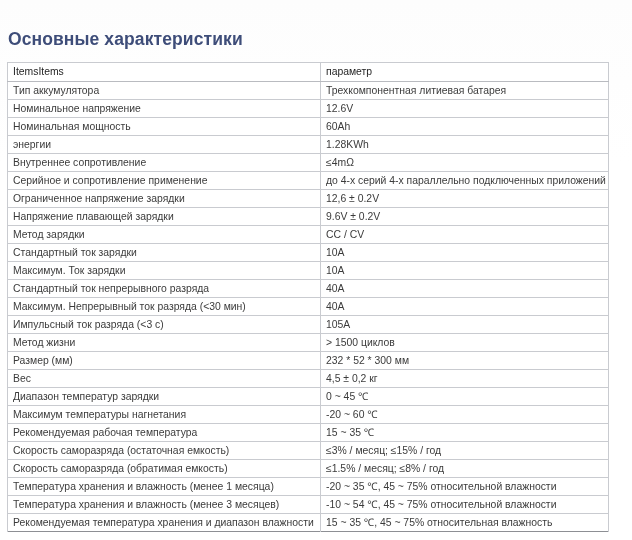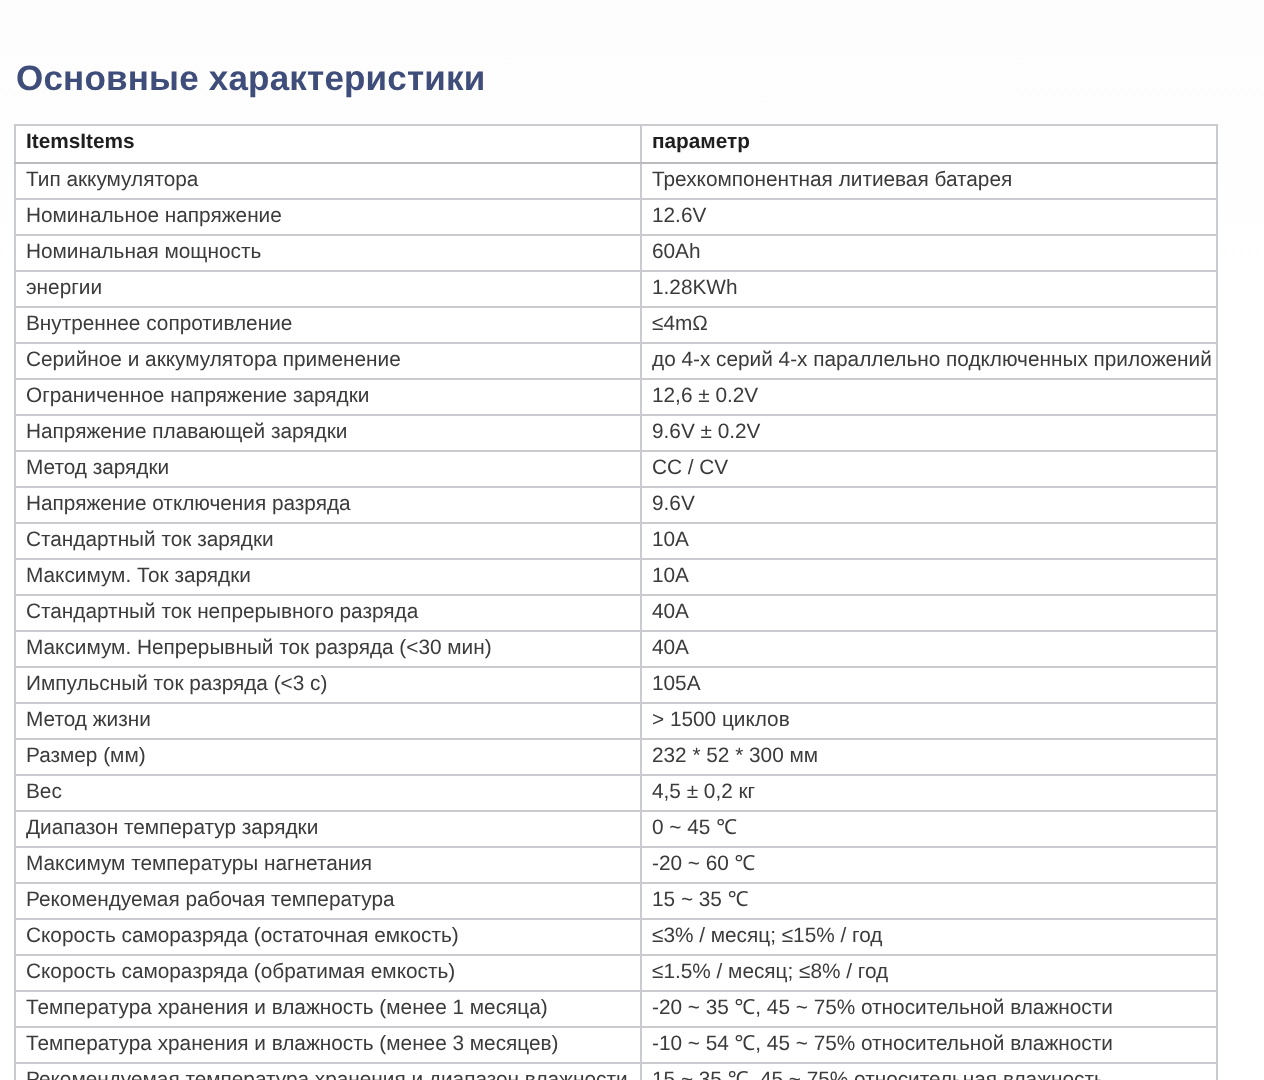--- a/index.html
+++ b/index.html
@@ -49,21 +49,21 @@
     height: 17px;
     line-height: 17px;
     font-size: 10.4px;
     color: #3b3b3b;
     white-space: nowrap;
     overflow: hidden;
     vertical-align: middle;
     font-family: "Liberation Sans", sans-serif;
   }
   #spec-table tr.header-row td {
-    font-weight: bold;
+    font-weight: normal;
     color: #1f1f1f;
     height: 18px;
     line-height: 18px;
     border-bottom-color: #b9bbc0;
     margin-top: 16px;
   }
   #spec-table tr:last-child td {
     border-bottom: none;
   }
   #watermark {
@@ -108,40 +108,36 @@
         </tr>
         <tr>
           <td>энергии</td>
           <td>1.28KWh</td>
         </tr>
         <tr>
           <td>Внутреннее сопротивление</td>
           <td>≤4mΩ</td>
         </tr>
         <tr>
-          <td>Серийное и аккумулятора применение</td>
+          <td>Серийное и сопротивление применение</td>
           <td>до 4-х серий 4-х параллельно подключенных приложений</td>
         </tr>
         <tr>
           <td>Ограниченное напряжение зарядки</td>
           <td>12,6 ± 0.2V</td>
         </tr>
         <tr>
           <td>Напряжение плавающей зарядки</td>
           <td>9.6V ± 0.2V</td>
         </tr>
         <tr>
           <td>Метод зарядки</td>
           <td>CC / CV</td>
         </tr>
         <tr>
-          <td>Напряжение отключения разряда</td>
-          <td>9.6V</td>
-        </tr>
-        <tr>
           <td>Стандартный ток зарядки</td>
           <td>10A</td>
         </tr>
         <tr>
           <td>Максимум. Ток зарядки</td>
           <td>10A</td>
         </tr>
         <tr>
           <td>Стандартный ток непрерывного разряда</td>
           <td>40A</td>

